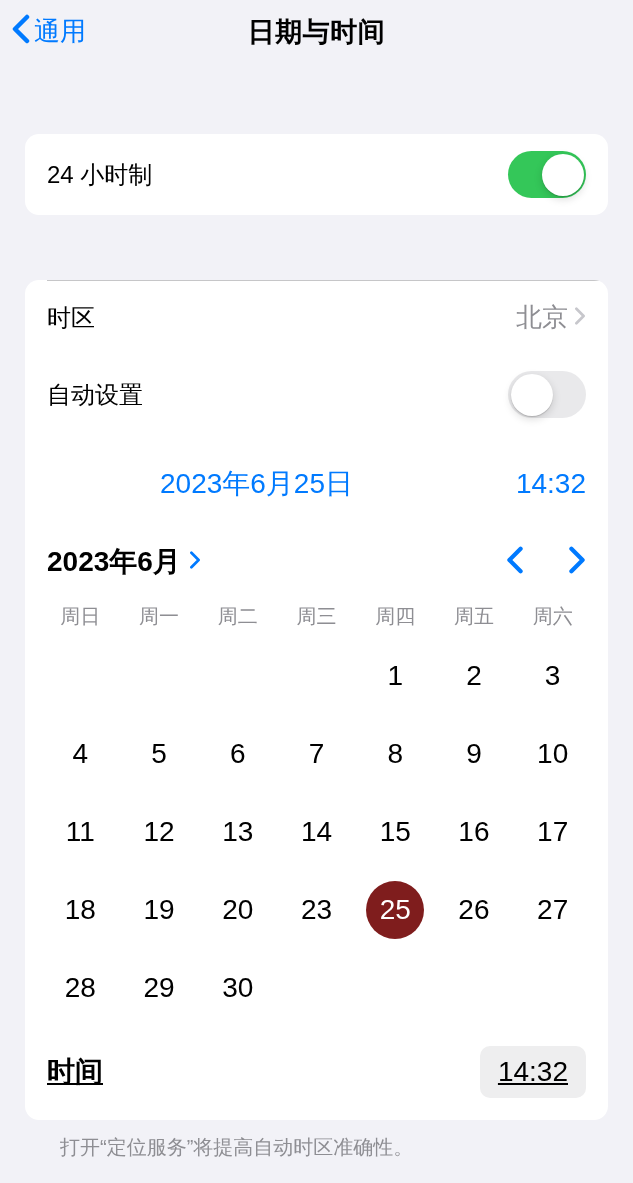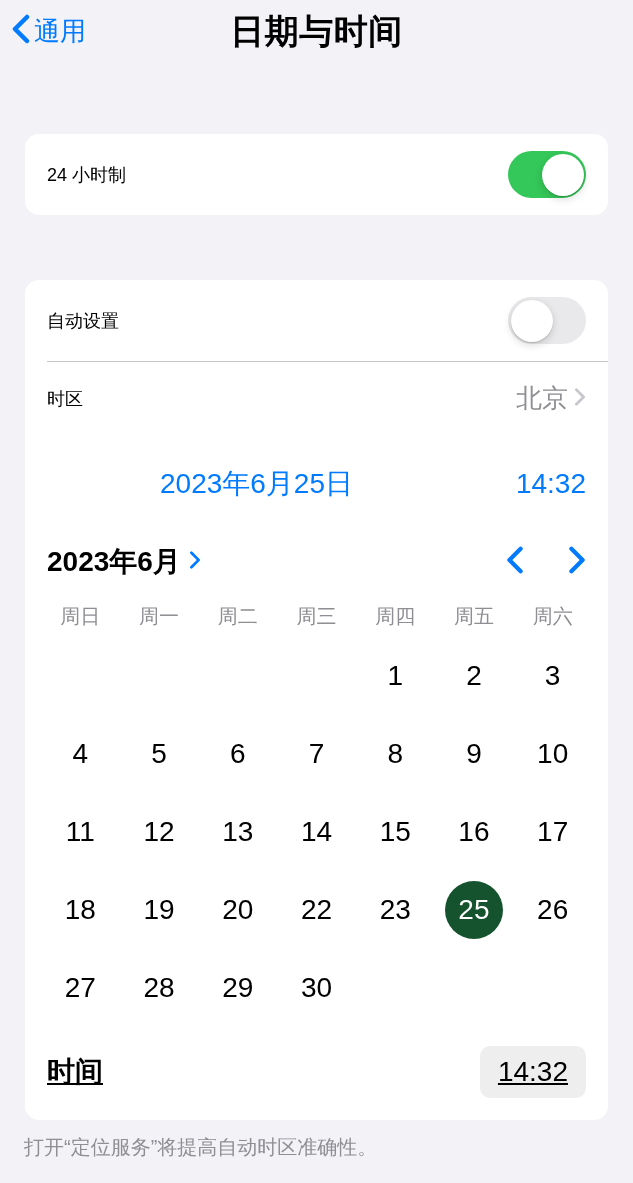--- a/index.html
+++ b/index.html
@@ -30,21 +30,21 @@
     }
     .back-btn svg {
       width: 18px;
       height: 30px;
       margin-right: 4px;
     }
     .header-title {
       position: absolute;
       left: 50%;
       transform: translateX(-50%);
-      font-size: 34px;
+      font-size: 27px;
       font-weight: 600;
       letter-spacing: 0.5px;
     }
     .section {
       background: #ffffff;
       margin: 0 25px;
       border-radius: 14px;
       overflow: hidden;
     }
     .section.first {
@@ -54,21 +54,21 @@
       margin-top: 65px;
     }
     .row {
       display: flex;
       align-items: center;
       justify-content: space-between;
       padding: 17px 22px;
       min-height: 74px;
     }
     .row-label {
-      font-size: 18px;
+      font-size: 24px;
       color: #000;
     }
     .row.divider-above {
       border-top: 0.5px solid #c6c6c8;
       margin-left: 22px;
       padding-left: 0;
     }
     .switch {
       width: 78px;
       height: 47px;
@@ -200,21 +200,21 @@
       font-size: 28px;
       color: #000;
       width: 58px;
       height: 58px;
       display: flex;
       align-items: center;
       justify-content: center;
       border-radius: 50%;
     }
     .day-num.selected {
-      background: #14532d;
+      background: #7f1d1d;
       color: #fff;
       font-weight: 500;
     }
     .day-num.empty {
       visibility: hidden;
     }
     .time-row {
       display: flex;
       justify-content: space-between;
       align-items: center;
@@ -230,21 +230,21 @@
       background: #eeeeef;
       border-radius: 10px;
       padding: 10px 18px;
       font-size: 28px;
       color: #000;
       cursor: pointer;
     }
     .footer-text {
       font-size: 20px;
       color: #8e8e93;
-      padding: 14px 40px 0 24px;
+      padding: 14px 40px 0 60px;
     }
   </style>
 </head>
 <body>
 
 <div class="header">
   <div class="back-btn">
     <span>
       <svg viewBox="0 0 12 20" fill="none">
           <path d="M10 2L2 10L10 18" stroke="#007aff" stroke-width="3" stroke-linecap="round" stroke-linejoin="round"></path>
@@ -258,35 +258,35 @@
 <div class="section first">
   <div class="row">
     <span class="row-label">24 小时制</span>
     <div class="switch on">
       <div class="switch-thumb"></div>
     </div>
   </div>
 </div>
 
 <div class="section second">
-  <div class="row">
-    <span class="row-label">自动设置</span>
-    <div class="switch off">
-      <div class="switch-thumb"></div>
-    </div>
-  </div>
   <div class="row divider-above">
     <span class="row-label">时区</span>
     <div class="value-with-chevron">
       <span class="value-gray">北京</span>
       <span class="chevron">
         <svg viewBox="0 0 12 20" fill="none">
             <path d="M2 2L10 10L2 18" stroke="#c7c7cc" stroke-width="3" stroke-linecap="round" stroke-linejoin="round"></path>
           </svg>
       </span>
+    </div>
+  </div>
+  <div class="row">
+    <span class="row-label">自动设置</span>
+    <div class="switch off">
+      <div class="switch-thumb"></div>
     </div>
   </div>
   <div class="datetime-row divider-above">
     <div class="datetime-date">2023年6月25日</div>
     <div class="datetime-time">14:32</div>
   </div>
   <div class="calendar-header">
     <div class="month-year">
       <span class="month-year-text">2023年6月</span>
       <span class="mini-chevron">
@@ -384,23 +384,20 @@
       <div class="day-cell">
         <span class="day-num">18</span>
       </div>
       <div class="day-cell">
         <span class="day-num">19</span>
       </div>
       <div class="day-cell">
         <span class="day-num">20</span>
       </div>
       <div class="day-cell">
-        <span class="day-num">22</span>
-      </div>
-      <div class="day-cell">
         <span class="day-num">23</span>
       </div>
       <div class="day-cell">
         <span class="day-num selected">25</span>
       </div>
       <div class="day-cell">
         <span class="day-num">26</span>
       </div>
       <div class="day-cell">
         <span class="day-num">27</span>

